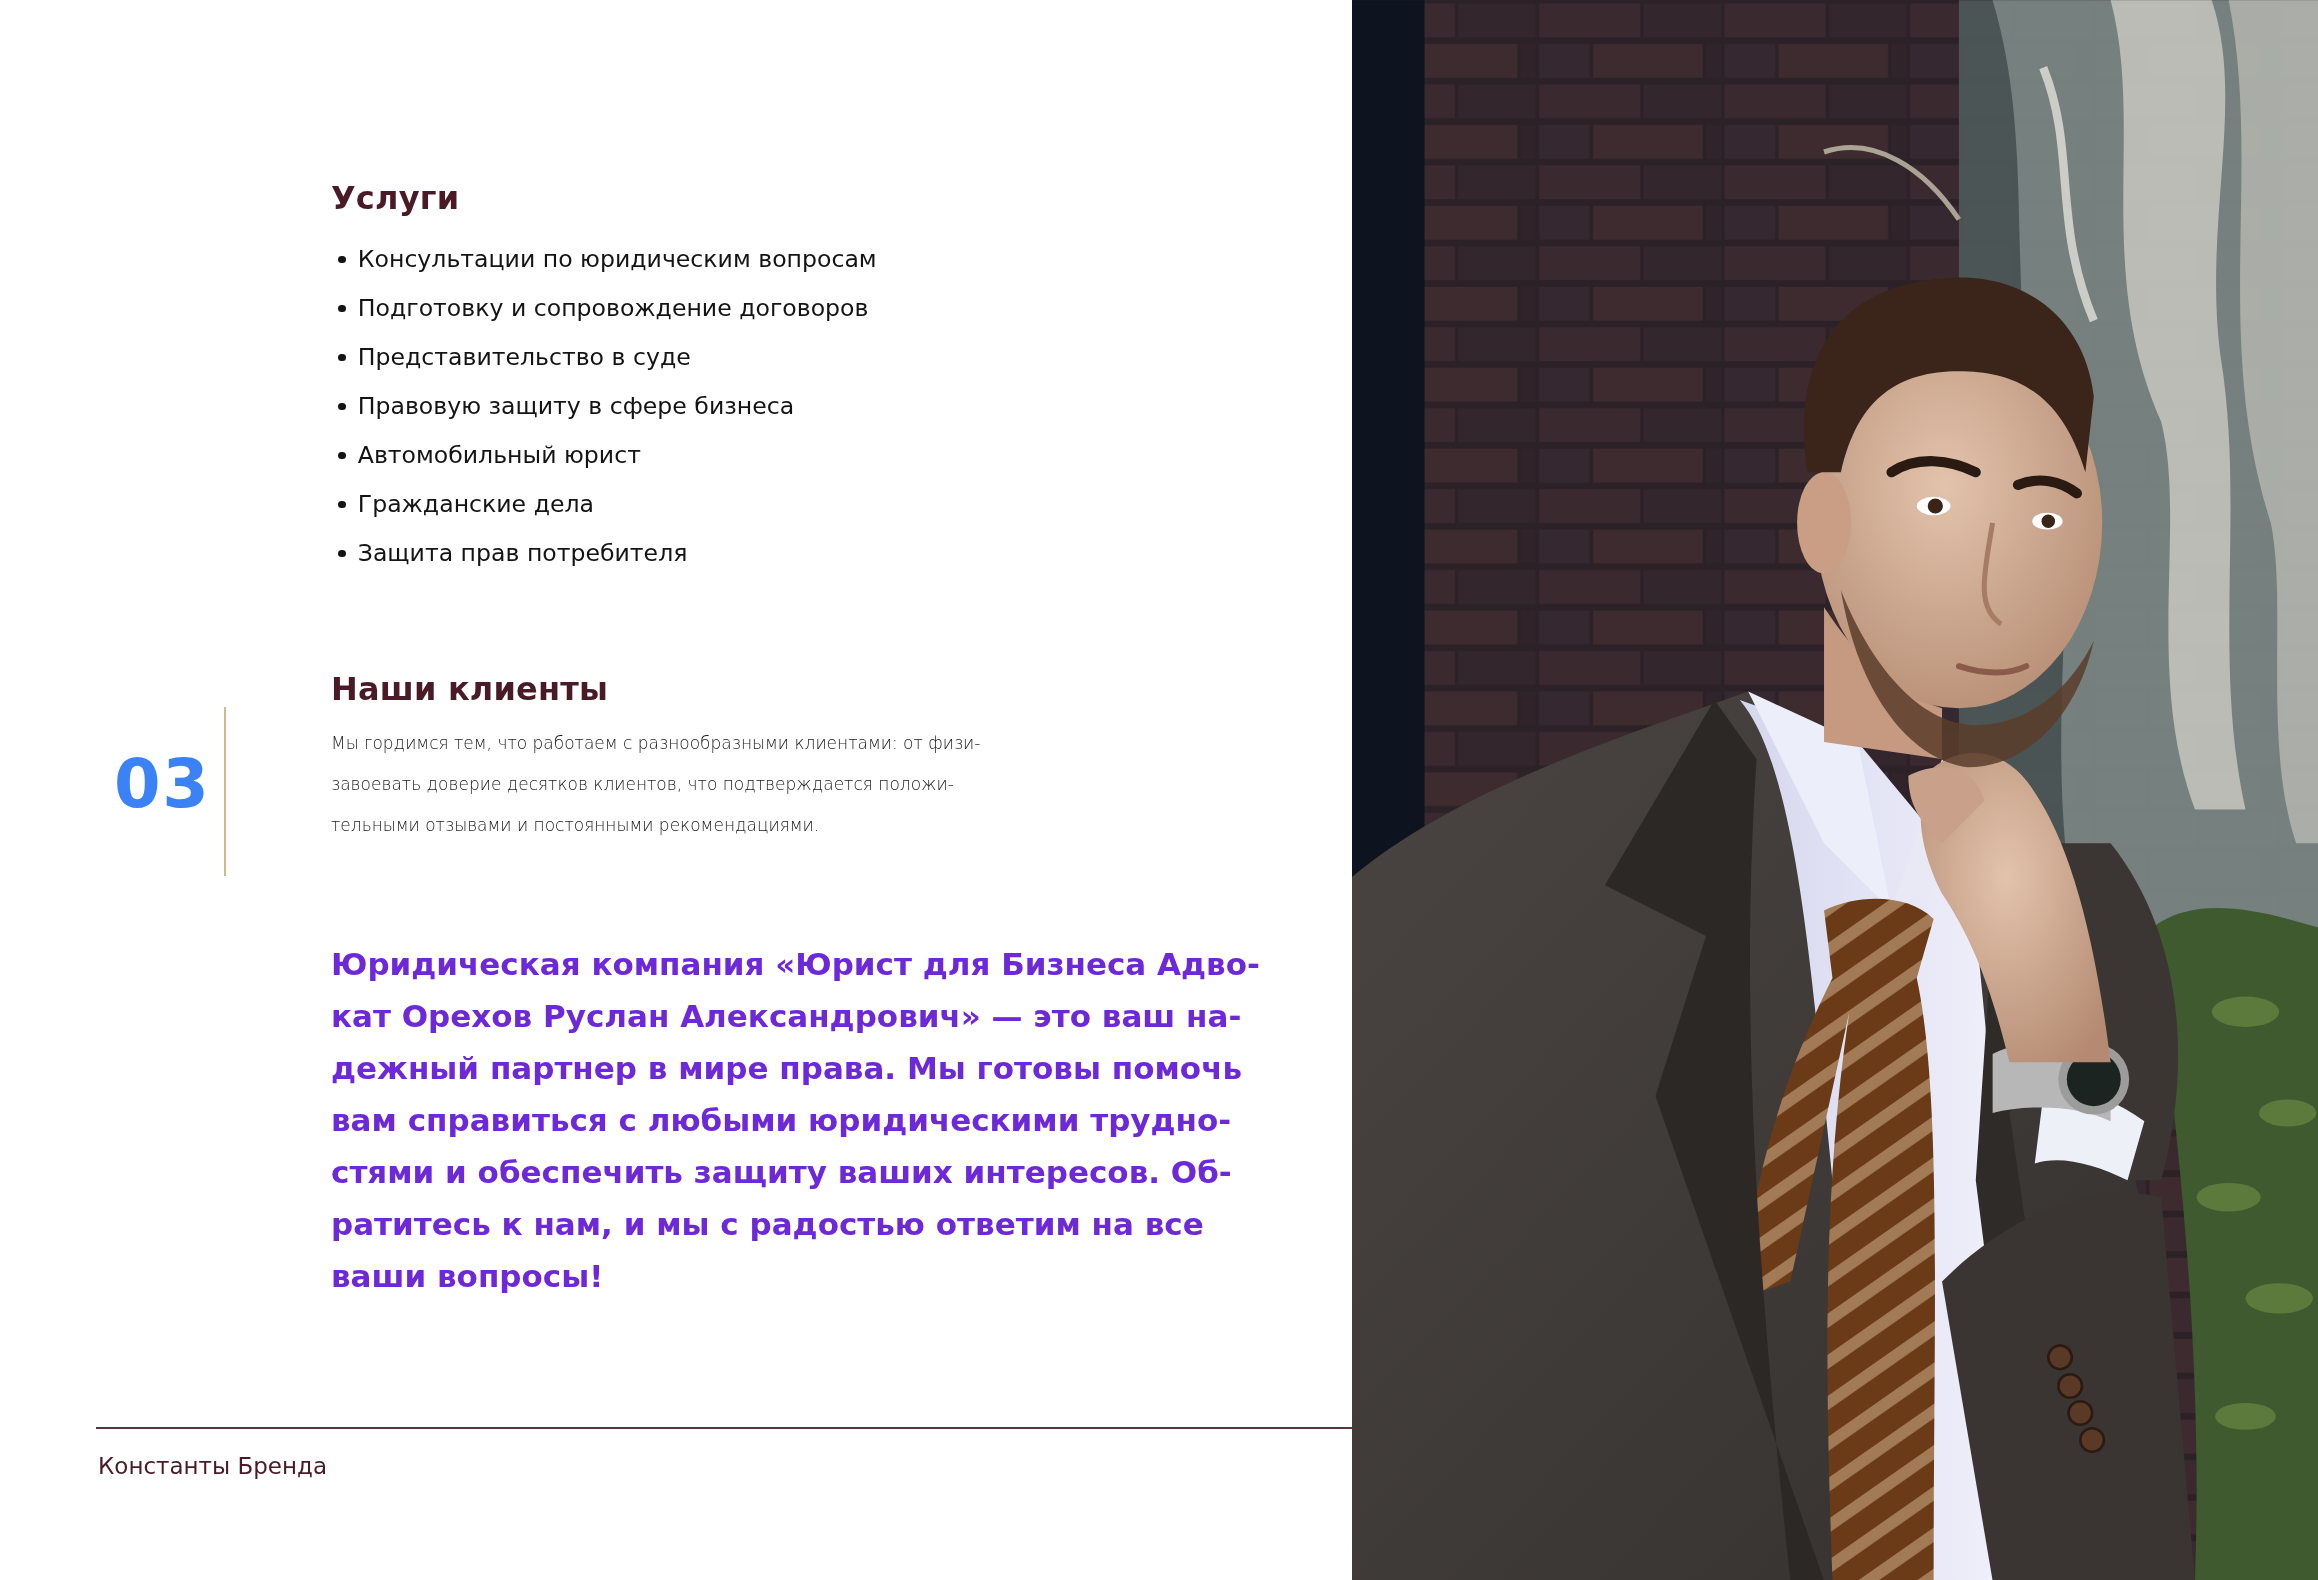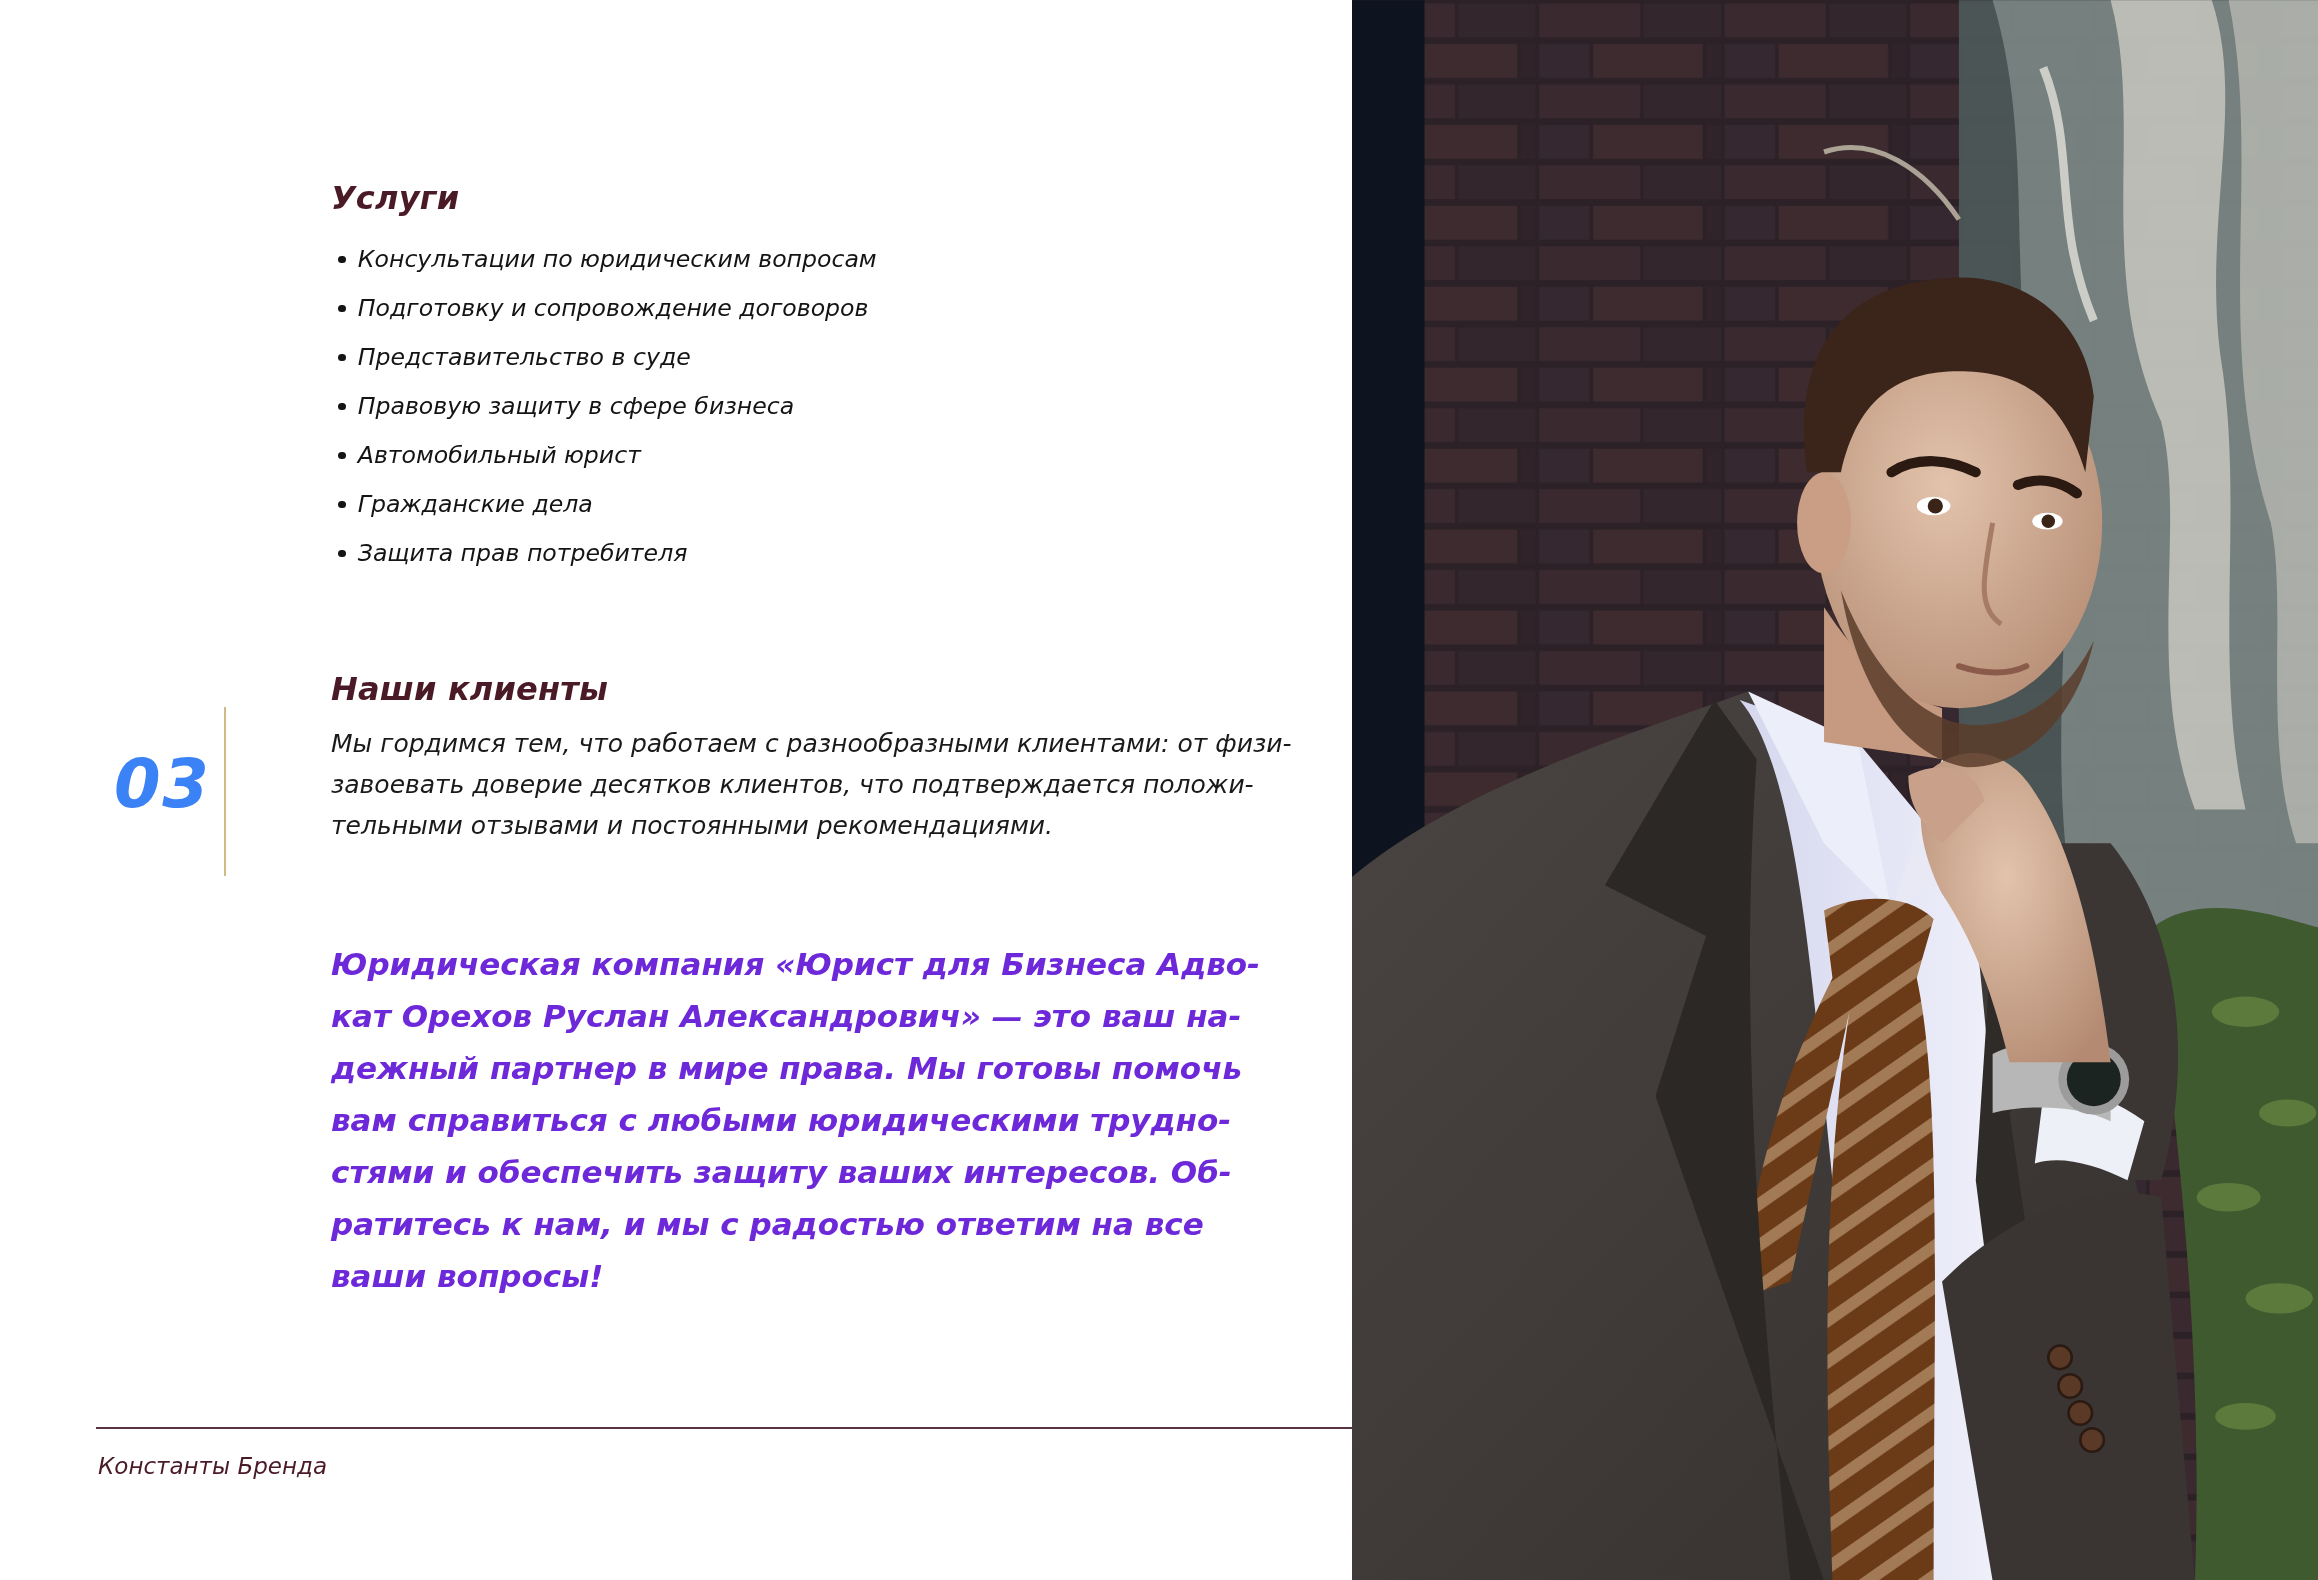--- a/index.html
+++ b/index.html
@@ -12,21 +12,20 @@
     height: 1581px;
     position: relative;
     overflow: hidden;
     font-family: "Liberation Sans", "DejaVu Sans", sans-serif;
   }
   .left-pane {
     position: absolute;
     left: 0; top: 0;
     width: 1568px; height: 1581px;
     background: #ffffff;
-    font-style: italic;
   }
   .section-heading {
     position: absolute;
     left: 331px;
     margin: 0;
     font-family: "DejaVu Sans", sans-serif;
     font-weight: 600;
     font-size: 32px;
     line-height: 37px;
     color: #4a1a26;
@@ -63,21 +62,21 @@
     flex: none;
   }
   .clients-text {
     position: absolute;
     left: 331px;
     top: 723px;
     width: 953px;
     margin: 0;
     font-family: "DejaVu Sans", sans-serif;
     font-weight: 300;
-    font-size: 25px;
+    font-size: 17px;
     line-height: 41px;
     color: #1a1a1a;
   }
   .clients-text span { display: block; white-space: nowrap; }
   .closing-text {
     position: absolute;
     left: 331px;
     top: 938px;
     width: 961px;
     margin: 0;

